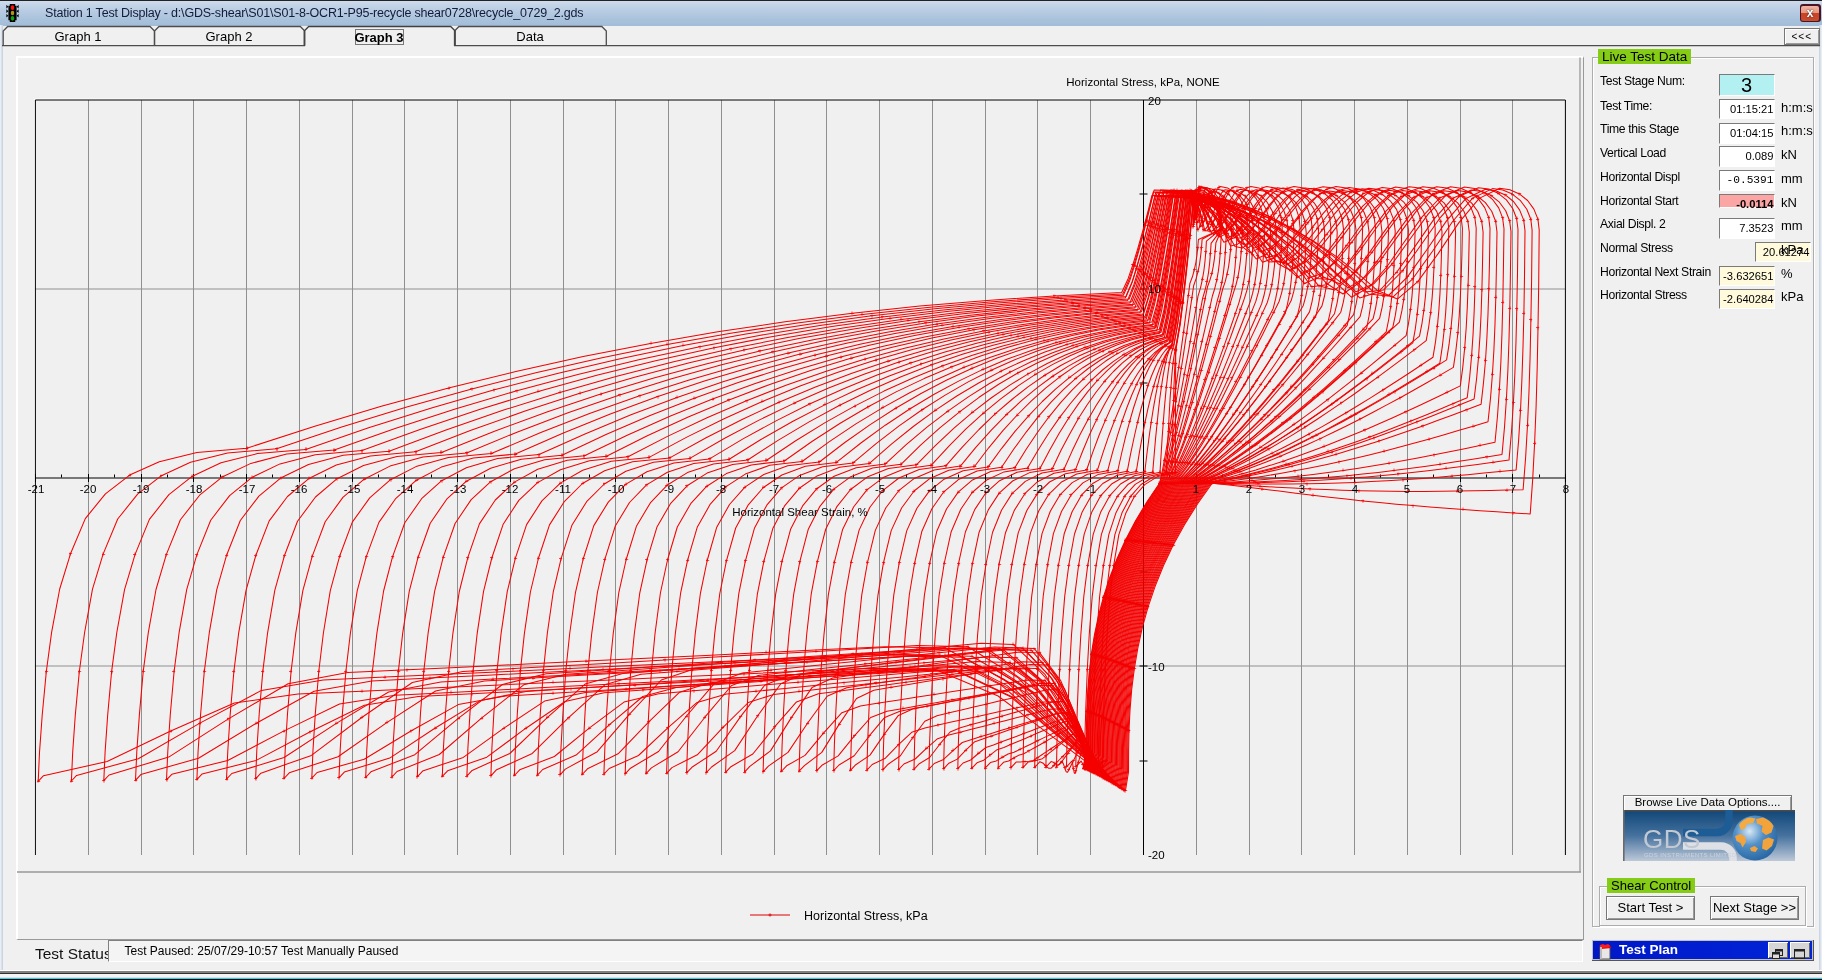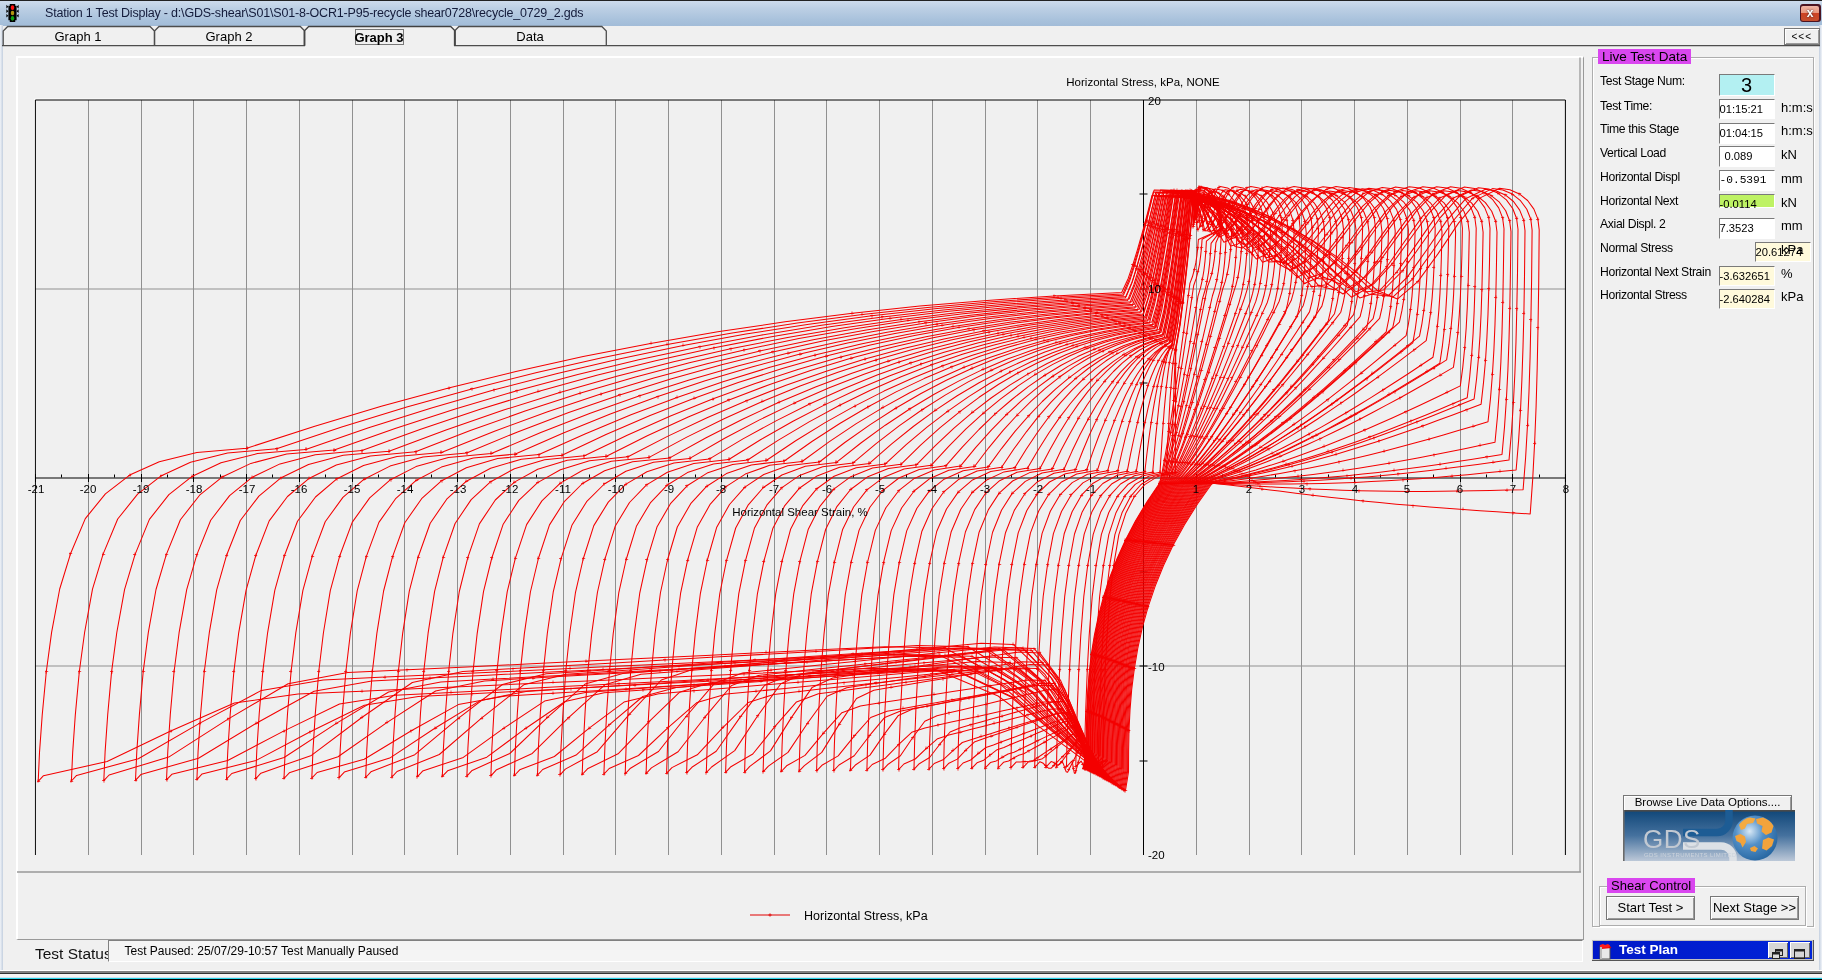--- a/index.html
+++ b/index.html
@@ -14,24 +14,24 @@
 .sideR { position:absolute; right:0; top:25px; width:3px; height:948px;
   background:linear-gradient(270deg,#f0f3f8 0%,#c3cfdf 100%); }
 .btn3d { background:#f0f0f0; border:1px solid #777;
   box-shadow:inset 1px 1px 0 #fff, inset -1px -1px 0 #9a9a9a; color:#000;
   text-align:center; position:absolute; }
 .chartpanel { position:absolute; left:16px; top:55.5px; width:1568px; height:884.5px;
   border-left:2px solid #fff; border-top:2px solid #fff;
   border-right:1.5px solid #999; border-bottom:1.5px solid #999; background:#f0f0f0; }
 .grp { position:absolute; border:1px solid #adadad;
   box-shadow:inset 1px 1px 0 #fff, 1px 1px 0 #fff; }
-.grplab { position:absolute; top:-8px; background:#d946ef; padding:0 4px; font-size:13px; }
+.grplab { position:absolute; top:-8px; background:#84cc16; padding:0 4px; font-size:13px; }
 .lbl { position:absolute; left:1600px; font-size:12.2px; letter-spacing:-0.35px; white-space:nowrap; }
 .vbox { position:absolute; left:1718.5px; width:56px; font-size:11.2px;
-  text-align:right; padding-right:21px; border:1.2px solid #7a7a7a;
+  text-align:right; padding-right:0; border:1.2px solid #7a7a7a;
   border-right-color:#fff; border-bottom-color:#fff; line-height:19px; }
 .vbox.big { font-size:20px; text-align:center; padding-right:0; line-height:21px; }
 .unit { position:absolute; left:1781px; font-size:13px; }
 </style></head>
 <body>
 <div class="titlebar"></div>
 <svg width="15" height="20" viewBox="0 0 22 22" style="position:absolute;left:5px;top:3px" preserveAspectRatio="none">
 <path d="M7 1h8v2h2v16h-2v2H7v-2H5V3h2z" fill="#000"></path>
 <path d="M5 4 2 2v4zM5 9 2 7v4zM5 14 2 12v4zM17 4l3-2v4zM17 9l3-2v4zM17 14l3-2v4z" fill="#000"></path>
 <circle cx="11" cy="5.2" r="2.6" fill="#ff1010"></circle>
@@ -285,22 +285,22 @@
 <div class="unit" style="top:99.9px">h:m:s</div>
 <div class="lbl" style="top:122.3px">Time this Stage</div>
 <div class="vbox" style="top:122.8px;height:21.1px;background:#fff;">01:04:15</div>
 <div class="unit" style="top:123.3px">h:m:s</div>
 <div class="lbl" style="top:145.9px">Vertical Load</div>
 <div class="vbox" style="top:146.4px;height:21.1px;background:#fff;">0.089</div>
 <div class="unit" style="top:146.9px">kN</div>
 <div class="lbl" style="top:169.8px">Horizontal Displ</div>
 <div class="vbox" style="top:170.3px;height:21.1px;background:#fff;font-family:Liberation Mono, monospace;">-0.5391</div>
 <div class="unit" style="top:170.8px">mm</div>
-<div class="lbl" style="top:193.5px">Horizontal Next</div>
-<div class="vbox" style="top:194.0px;height:14px;background:#bef264;">-0.0114</div>
+<div class="lbl" style="top:193.5px">Horizontal Start</div>
+<div class="vbox" style="top:194.0px;height:14px;background:#fca5a5;font-weight:bold;">-0.0114</div>
 <div class="unit" style="top:194.5px">kN</div>
 <div class="lbl" style="top:217.4px">Axial Displ. 2</div>
 <div class="vbox" style="top:217.9px;height:21.1px;background:#fff;">7.3523</div>
 <div class="unit" style="top:218.4px">mm</div>
 <div class="lbl" style="top:241.1px">Normal Stress</div>
 <div class="vbox" style="top:241.6px;height:20.5px;background:#fffadc;margin-left:36px;">20.61274</div>
 <div class="unit" style="top:242.1px">kPa</div>
 <div class="lbl" style="top:265.0px">Horizontal Next Strain</div>
 <div class="vbox" style="top:265.5px;height:20.6px;background:#fffadc;">-3.632651</div>
 <div class="unit" style="top:266.0px">%</div>

